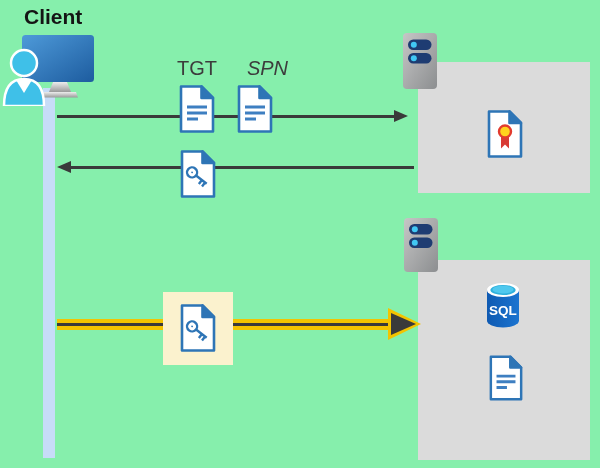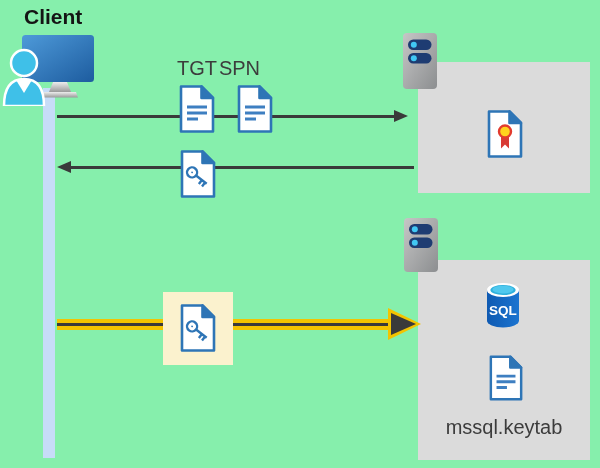--- a/index.html
+++ b/index.html
@@ -26,21 +26,21 @@
   .auth-core{left:57px;top:322.8px;width:334px;height:2.8px;background:#3A3A3A;}
   .auth-head-outer{left:388px;top:308px;border-top:16px solid transparent;border-bottom:16px solid transparent;border-left:33px solid #F3C300;}
   .auth-head-inner{left:391px;top:313px;border-top:11px solid transparent;border-bottom:11px solid transparent;border-left:25px solid #3A3A3A;}
   
   .highlight{left:163px;top:292px;width:70px;height:73px;background:#FBF2CE;}
   
   .lbl{color:#141414;white-space:nowrap;}
   .client-label{left:24px;top:5px;font-size:21px;font-weight:700;}
   .flow-lbl{font-size:20px;font-weight:400;color:#3C3C3C;text-align:right;width:44px;}
   .tgt-label{left:173px;top:57px;}
-  .spn-label{left:216px;top:57px;}
+  .spn-label{left:244px;top:57px;font-style:italic;}
   .dc-label{left:452px;top:5px;width:146px;font-size:20px;font-weight:700;line-height:26px;white-space:normal;}
   .linux-label{left:452px;top:226px;font-size:20px;font-weight:700;}
   .keytab-label{left:418px;top:416px;width:172px;text-align:center;font-size:20px;font-weight:400;color:#3C3C3C;}
   
   .client-icon{left:2px;top:30px;}
   .tgt-doc{left:178px;top:85px;}
   .spn-doc{left:236px;top:85px;}
   .key-doc-1{left:179px;top:150px;}
   .key-doc-2{left:179px;top:304px;}
   .dc-server{left:402px;top:32px;}
@@ -168,15 +168,14 @@
     <ellipse cx="19" cy="10" rx="12.6" ry="5.1" fill="#2FB0DC"></ellipse>
     <ellipse cx="19" cy="9.6" rx="10.6" ry="3.9" fill="#4FC8EE"></ellipse>
     <text x="19" y="34.5" text-anchor="middle" font-family="Liberation Sans, sans-serif" font-size="13.5" font-weight="bold" fill="#fff">SQL</text>
   </svg>
 
   <svg class="abs keytab-doc" width="36" height="46" viewBox="0 0 38 48">
     <path d="M3,1.5 H23.5 L35,13 V46.5 H3 Z" fill="#fff" stroke="#2E75B6" stroke-width="2.6" stroke-linejoin="round"></path>
     <path d="M23.5,1.5 V13 H35 Z" fill="#2E75B6" stroke="#2E75B6" stroke-width="2.6" stroke-linejoin="round"></path>
     <path d="M9,22 H29 M9,28 H29 M9,34 H20" stroke="#3E7FC1" stroke-width="3"></path>
   </svg>
-  <div class="abs keytab-label">mssql.keytab</div>
 
 </div>
 
 </body></html>

